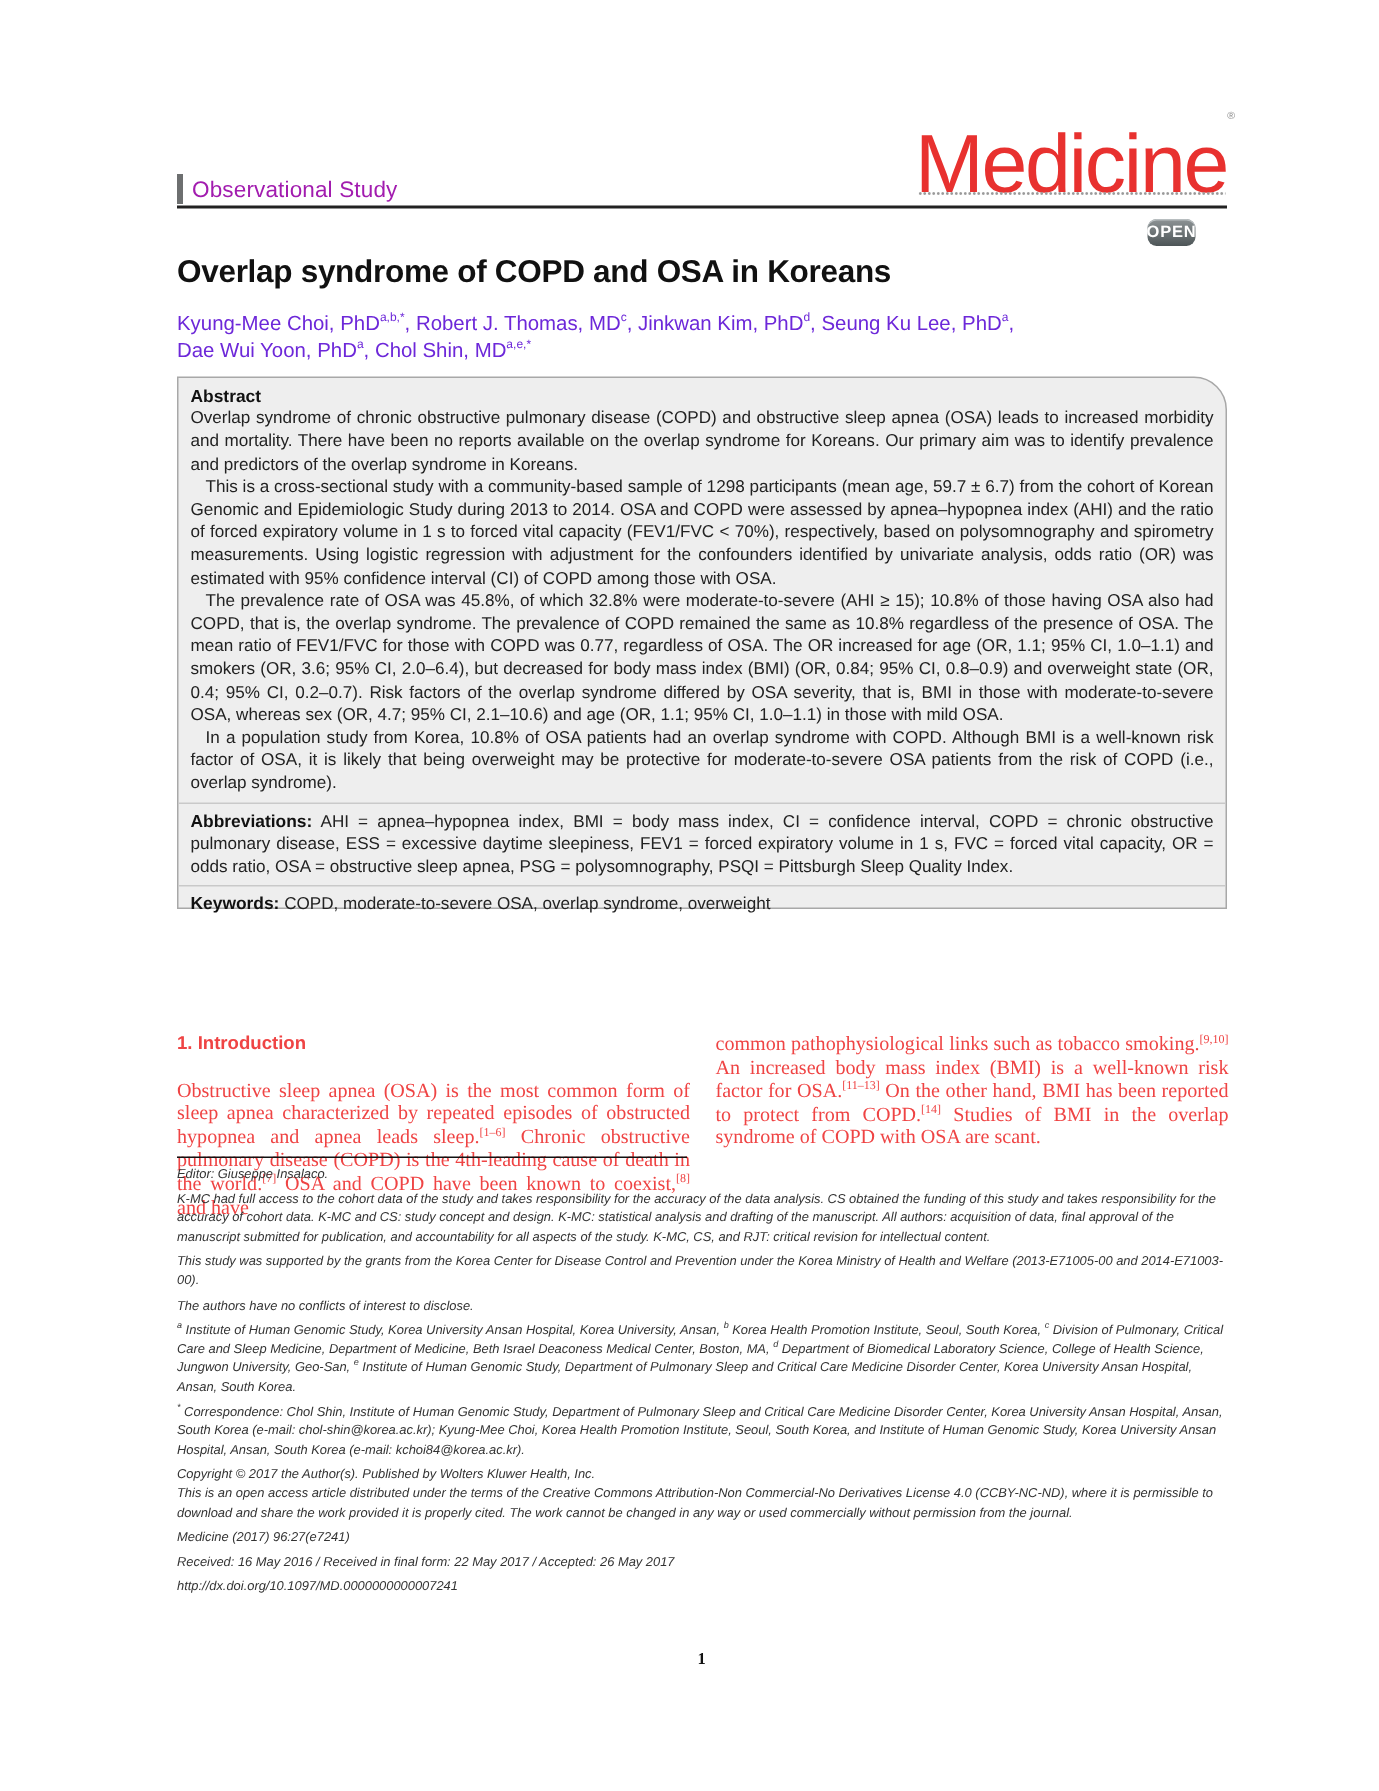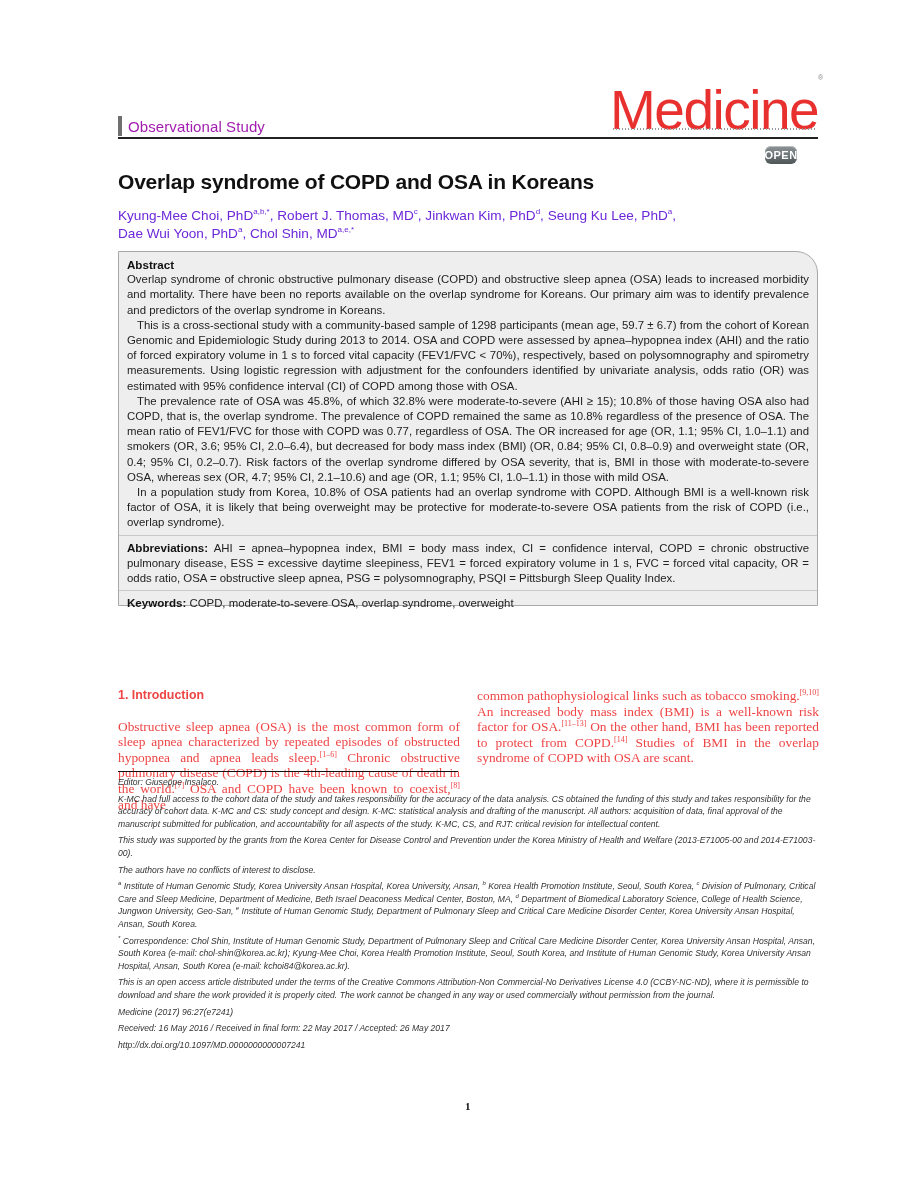--- a/index.html
+++ b/index.html
@@ -94,20 +94,21 @@
   </div>
 
   <div class="fn-rule"></div>
   <div class="footnotes">
     <p>Editor: Giuseppe Insalaco.</p>
     <p>K-MC had full access to the cohort data of the study and takes responsibility for the accuracy of the data analysis. CS obtained the funding of this study and takes responsibility for the accuracy of cohort data. K-MC and CS: study concept and design. K-MC: statistical analysis and drafting of the manuscript. All authors: acquisition of data, final approval of the manuscript submitted for publication, and accountability for all aspects of the study. K-MC, CS, and RJT: critical revision for intellectual content.</p>
     <p>This study was supported by the grants from the Korea Center for Disease Control and Prevention under the Korea Ministry of Health and Welfare (2013-E71005-00 and 2014-E71003-00).</p>
     <p>The authors have no conflicts of interest to disclose.</p>
     <p><sup>a</sup><span> Institute of Human Genomic Study, Korea University Ansan Hospital, Korea University, Ansan, </span><sup>b</sup><span> Korea Health Promotion Institute, Seoul, South Korea, </span><sup>c</sup><span> Division of Pulmonary, Critical Care and Sleep Medicine, Department of Medicine, Beth Israel Deaconess Medical Center, Boston, MA, </span><sup>d</sup><span> Department of Biomedical Laboratory Science, College of Health Science, Jungwon University, Geo-San, </span><sup>e</sup><span> Institute of Human Genomic Study, Department of Pulmonary Sleep and Critical Care Medicine Disorder Center, Korea University Ansan Hospital, Ansan, South Korea.</span></p>
     <p><sup>*</sup><span> Correspondence: Chol Shin, Institute of Human Genomic Study, Department of Pulmonary Sleep and Critical Care Medicine Disorder Center, Korea University Ansan Hospital, Ansan, South Korea (e-mail: chol-shin@korea.ac.kr); Kyung-Mee Choi, Korea Health Promotion Institute, Seoul, South Korea, and Institute of Human Genomic Study, Korea University Ansan Hospital, Ansan, South Korea (e-mail: kchoi84@korea.ac.kr).</span></p>
+    <p class="tight">Copyright © 2017 the Author(s). Published by Wolters Kluwer Health, Inc.</p>
     <p>This is an open access article distributed under the terms of the Creative Commons Attribution-Non Commercial-No Derivatives License 4.0 (CCBY-NC-ND), where it is permissible to download and share the work provided it is properly cited. The work cannot be changed in any way or used commercially without permission from the journal.</p>
     <p>Medicine (2017) 96:27(e7241)</p>
     <p>Received: 16 May 2016 / Received in final form: 22 May 2017 / Accepted: 26 May 2017</p>
     <p>http://dx.doi.org/10.1097/MD.0000000000007241</p>
   </div>
 
   <div class="page-num">1</div>
 </div>
 
 </body></html>

